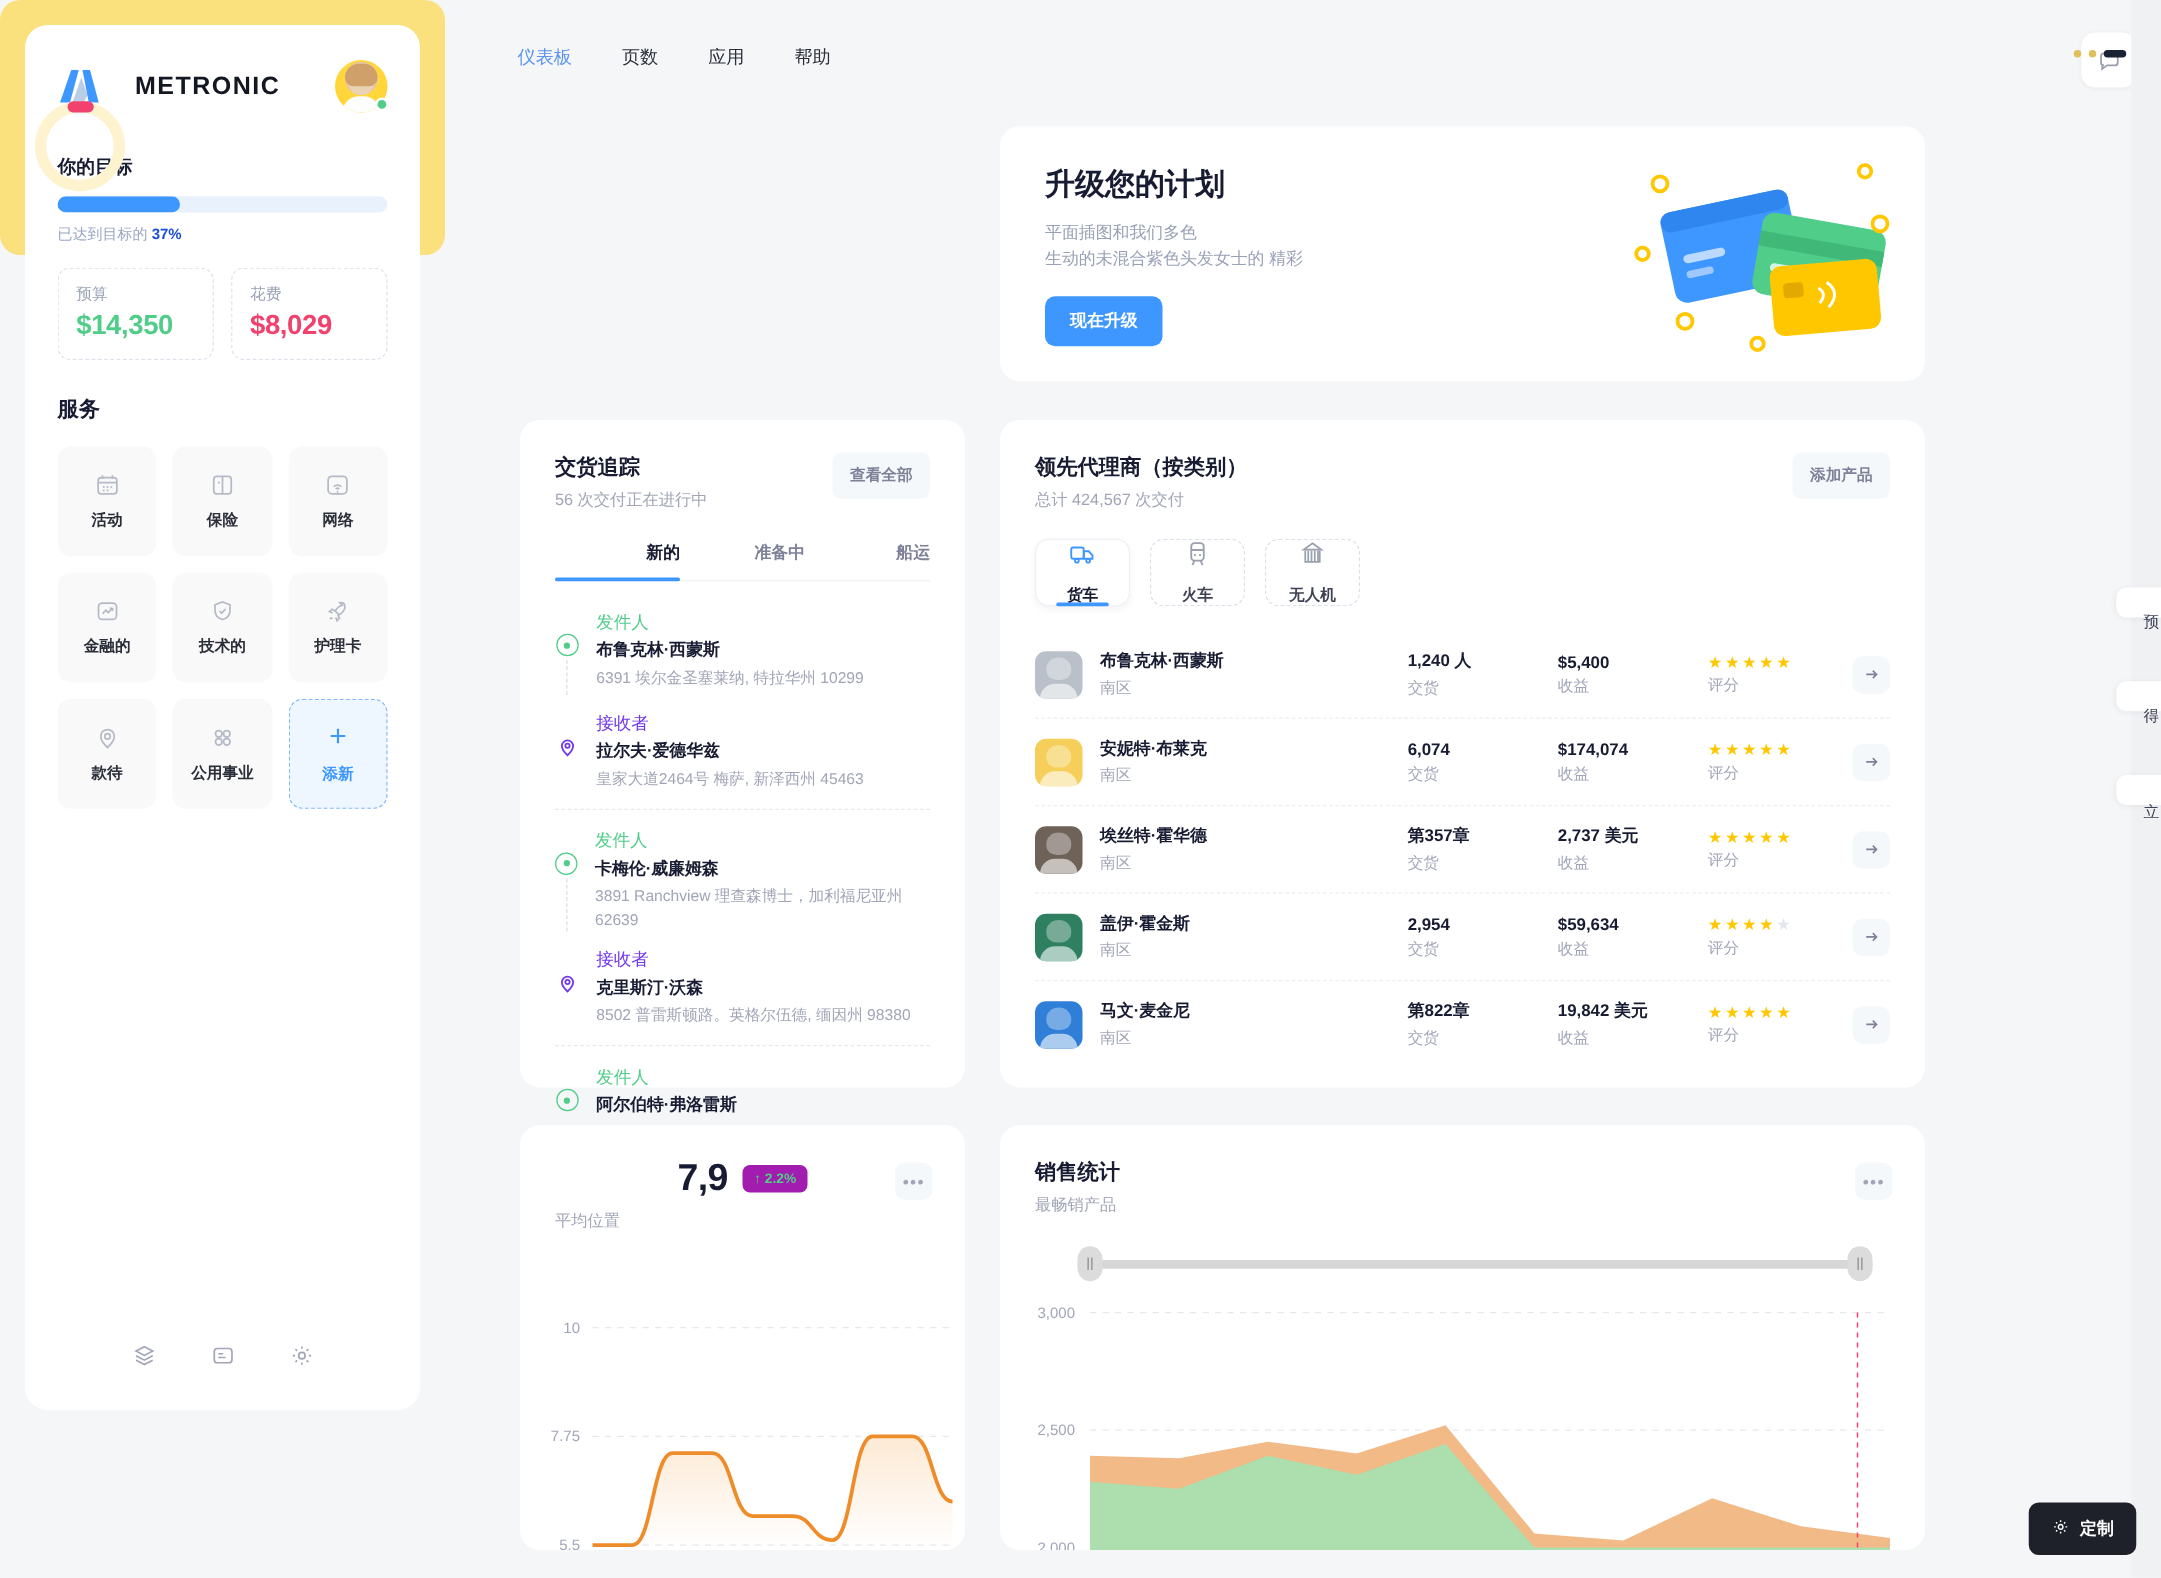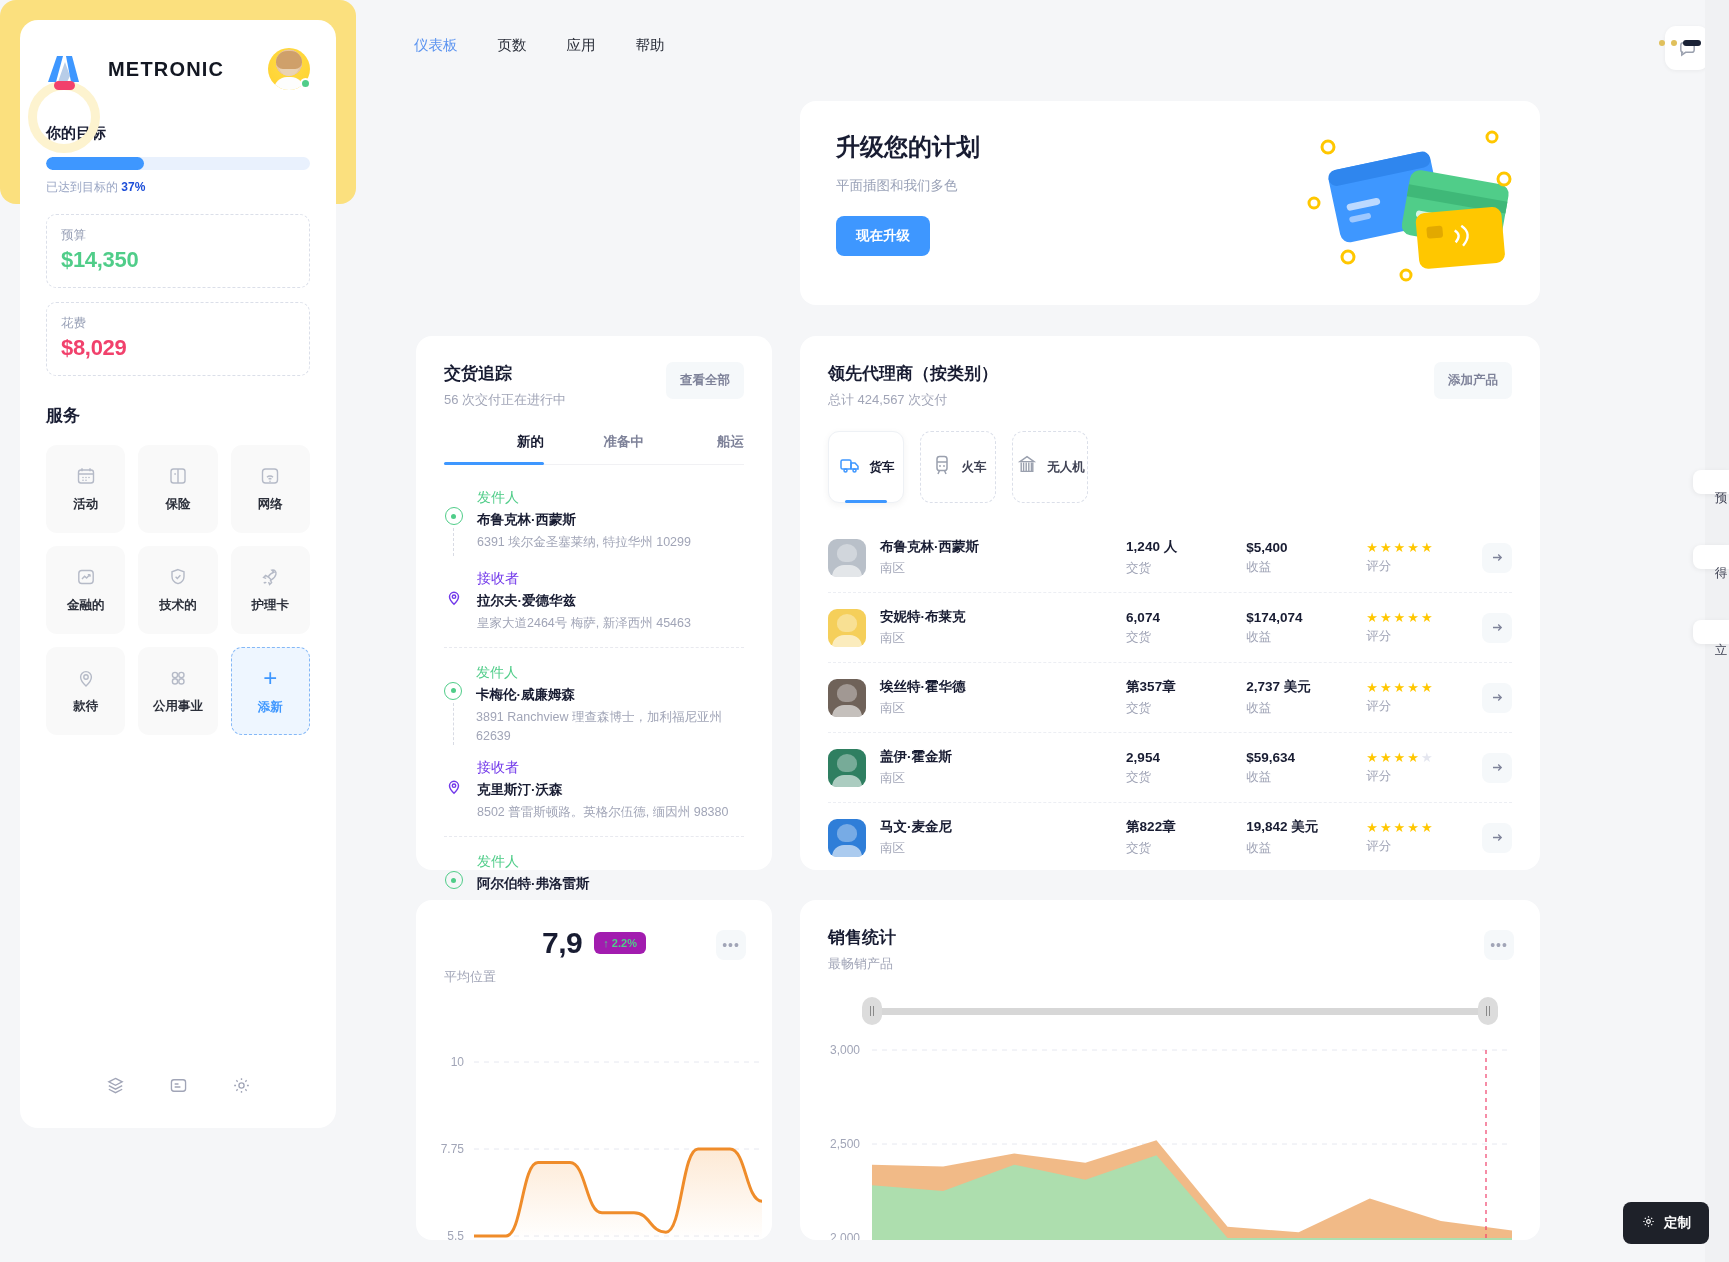--- a/index.html
+++ b/index.html
@@ -41,21 +41,21 @@
     border-radius: 13px 13px 8px 8px; background: #cfa06a; }
   .status-dot {
     position: absolute; right: -1px; bottom: 1px; width: 11px; height: 11px;
     border-radius: 50%; background: #50cd89; border: 2px solid #fff;
   }
   .goal-title { margin-top: 34px; font-size: 15px; font-weight: 700; color: #181c32; }
   .progress-track { margin-top: 14px; height: 13px; border-radius: 7px; background: #e9f1fd; overflow: hidden; }
   .progress-fill { height: 100%; border-radius: 7px; background: #3e97ff; }
   .goal-sub { margin-top: 9px; font-size: 12px; color: #9aa6c4; }
   .goal-sub b { color: #1d4ed8; font-weight: 600; }
-  .stat-row { margin-top: 18px; display: flex; gap: 14px; flex-direction: column; }
+  .stat-row { margin-top: 18px; display: flex; gap: 14px; }
   .stat-box {
     flex: 1; border: 1px dashed #dbdfe9; border-radius: 10px;
     padding: 12px 14px 14px 14px;
   }
   .stat-label { font-size: 12.5px; color: #99a1b7; margin-bottom: 3px; }
   .stat-value { font-size: 22px; font-weight: 700; letter-spacing: -0.3px; }
   .green { color: #50cd89; }
   .red { color: #f1416c; }
   .services-title { margin-top: 28px; font-size: 17px; font-weight: 700; color: #181c32; }
   .svc-grid { margin-top: 18px; display: grid; grid-template-columns: repeat(3, 1fr); gap: 13px; }
@@ -153,22 +153,22 @@
   .dash-line { flex: 1; width: 0; border-left: 1px dashed #d8dbe4; margin-top: 3px; min-height: 28px; }
   .ship-type { font-size: 14px; font-weight: 400; color: #50cd89; }
   .ship-type.dest { color: #7239ea; }
   .ship-name { margin-top: 4px; font-size: 13.5px; font-weight: 700; color: #181c32; }
   .ship-addr { margin-top: 4px; font-size: 12.5px; line-height: 1.5; color: #a1a5b7; }
 
   
   .agents-card { left: 800px; top: 336px; width: 740px; height: 534px; padding: 26px 28px; }
   .chan-row { margin-top: 22px; display: flex; gap: 16px; }
   .chan {
-    width: 76px; height: 72px; border-radius: 11px; border: 1px dashed #dbdfe9;
-    display: flex; flex-direction: row; align-items: center; justify-content: center; gap: 8px;
+    width: 76px; height: 54px; border-radius: 11px; border: 1px dashed #dbdfe9;
+    display: flex; flex-direction: column; align-items: center; justify-content: center; gap: 8px;
     position: relative; cursor: pointer;
   }
   .chan.active { border: 1px solid #eef1f5; background: #fff; box-shadow: 0 2px 7px rgba(0,0,0,.05); }
   .chan.active::after {
     content: ""; position: absolute; left: 16px; right: 16px; bottom: -1px; height: 3px;
     background: #3e97ff; border-radius: 2px;
   }
   .chan-label { font-size: 12.5px; font-weight: 600; color: #3f4254; }
   .chan.active .chan-label { color: #181c32; font-weight: 700; }
   .agent-rows { margin-top: 20px; }
@@ -435,20 +435,21 @@
         </div>
       </div>
     </div>
   </section>
 
   <section class="card upgrade-card">
     <div class="upg-inner">
       <div class="upg-title">升级您的计划</div>
       <div class="upg-sub">
         <div>平面插图和我们多色</div>
+        <div>生动的未混合紫色头发女士的 精彩</div>
       </div>
       <button class="upg-btn">现在升级</button>
     </div>
     <div class="upg-art">
       <svg width="210" height="175" viewBox="0 0 210 175">
         <g transform="rotate(-12 105 90)">
           <rect x="30" y="38" width="104" height="74" rx="10" fill="#3e97ff"></rect>
           <rect x="30" y="38" width="104" height="16" rx="8" fill="#2f86ee"></rect>
           <rect x="42" y="74" width="34" height="7" rx="3.5" fill="#bcd9ff"></rect>
           <rect x="42" y="87" width="22" height="6" rx="3" fill="#9ec8ff"></rect>

